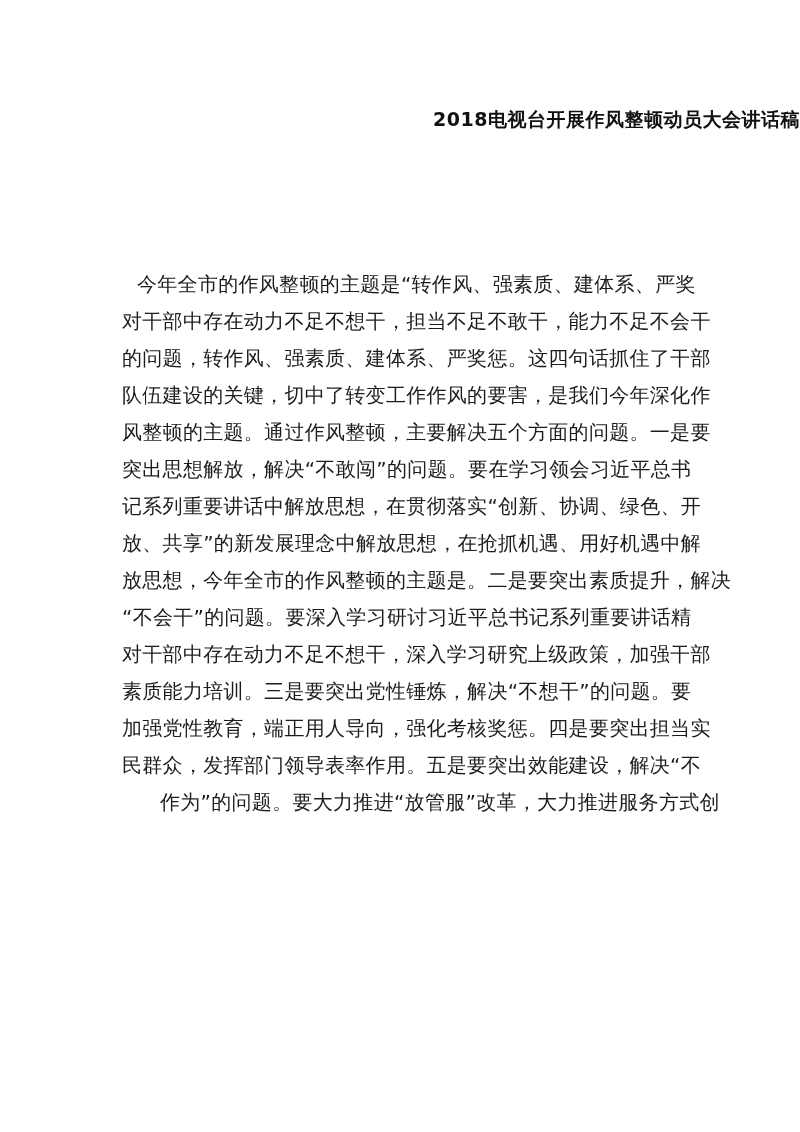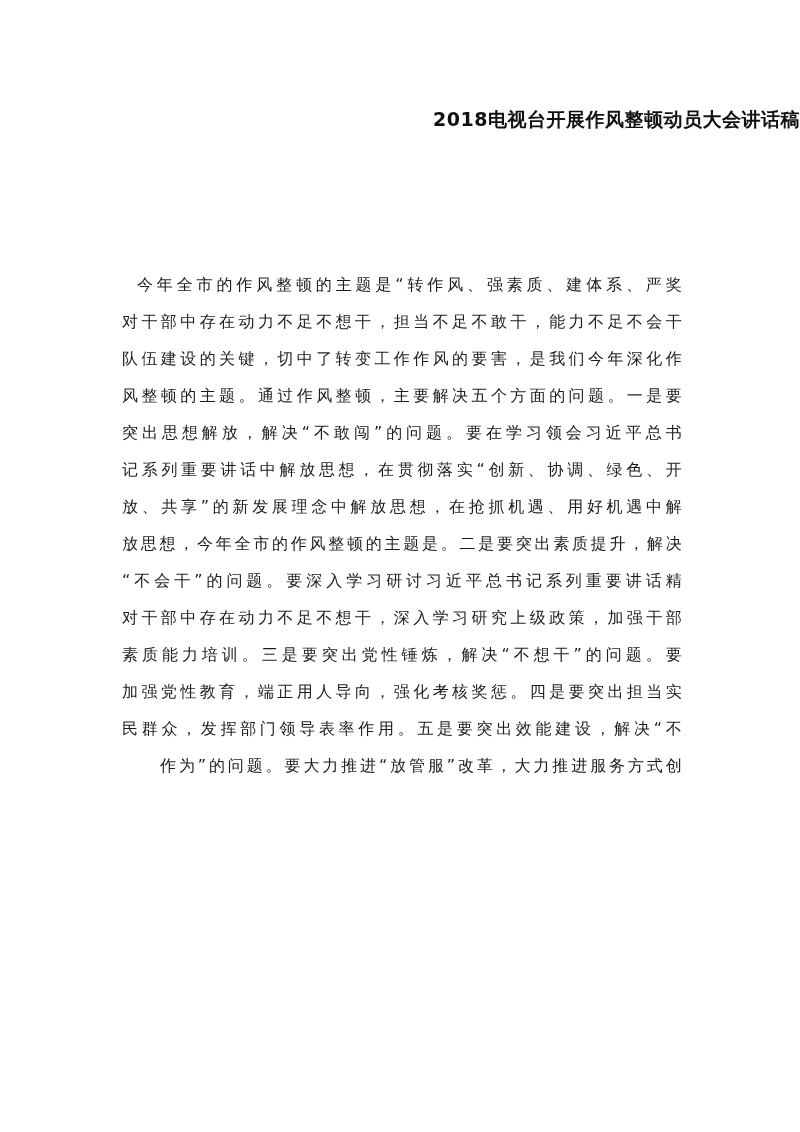--- a/index.html
+++ b/index.html
@@ -38,21 +38,21 @@
     .body-text {
       position: absolute;
       left: 122px;
       top: 266px;
       width: 560px;
     }
     .line {
       display: block;
       height: 37px;
       line-height: 37px;
-      font-size: 16px;
+      font-size: 20px;
       white-space: nowrap;
       color: #1c1c1c;
       letter-spacing: 0.3px;
       text-align: justify;
       text-align-last: justify;
     }
     .line.first {
       padding-left: 15px;
     }
     .line.last {
@@ -62,20 +62,21 @@
   </style>
 </head>
 <body>
 
 <div class="page">
   <div class="title">2018电视台开展作风整顿动员大会讲话稿</div>
 
   <div class="body-text">
     <span class="line first">今年全市的作风整顿的主题是“转作风、强素质、建体系、严奖</span>
     <span class="line">对干部中存在动力不足不想干，担当不足不敢干，能力不足不会干</span>
+    <span class="line">的问题，转作风、强素质、建体系、严奖惩。这四句话抓住了干部</span>
     <span class="line">队伍建设的关键，切中了转变工作作风的要害，是我们今年深化作</span>
     <span class="line">风整顿的主题。通过作风整顿，主要解决五个方面的问题。一是要</span>
     <span class="line">突出思想解放，解决“不敢闯”的问题。要在学习领会习近平总书</span>
     <span class="line">记系列重要讲话中解放思想，在贯彻落实“创新、协调、绿色、开</span>
     <span class="line">放、共享”的新发展理念中解放思想，在抢抓机遇、用好机遇中解</span>
     <span class="line">放思想，今年全市的作风整顿的主题是。二是要突出素质提升，解决</span>
     <span class="line">“不会干”的问题。要深入学习研讨习近平总书记系列重要讲话精</span>
     <span class="line">对干部中存在动力不足不想干，深入学习研究上级政策，加强干部</span>
     <span class="line">素质能力培训。三是要突出党性锤炼，解决“不想干”的问题。要</span>
     <span class="line">加强党性教育，端正用人导向，强化考核奖惩。四是要突出担当实</span>

